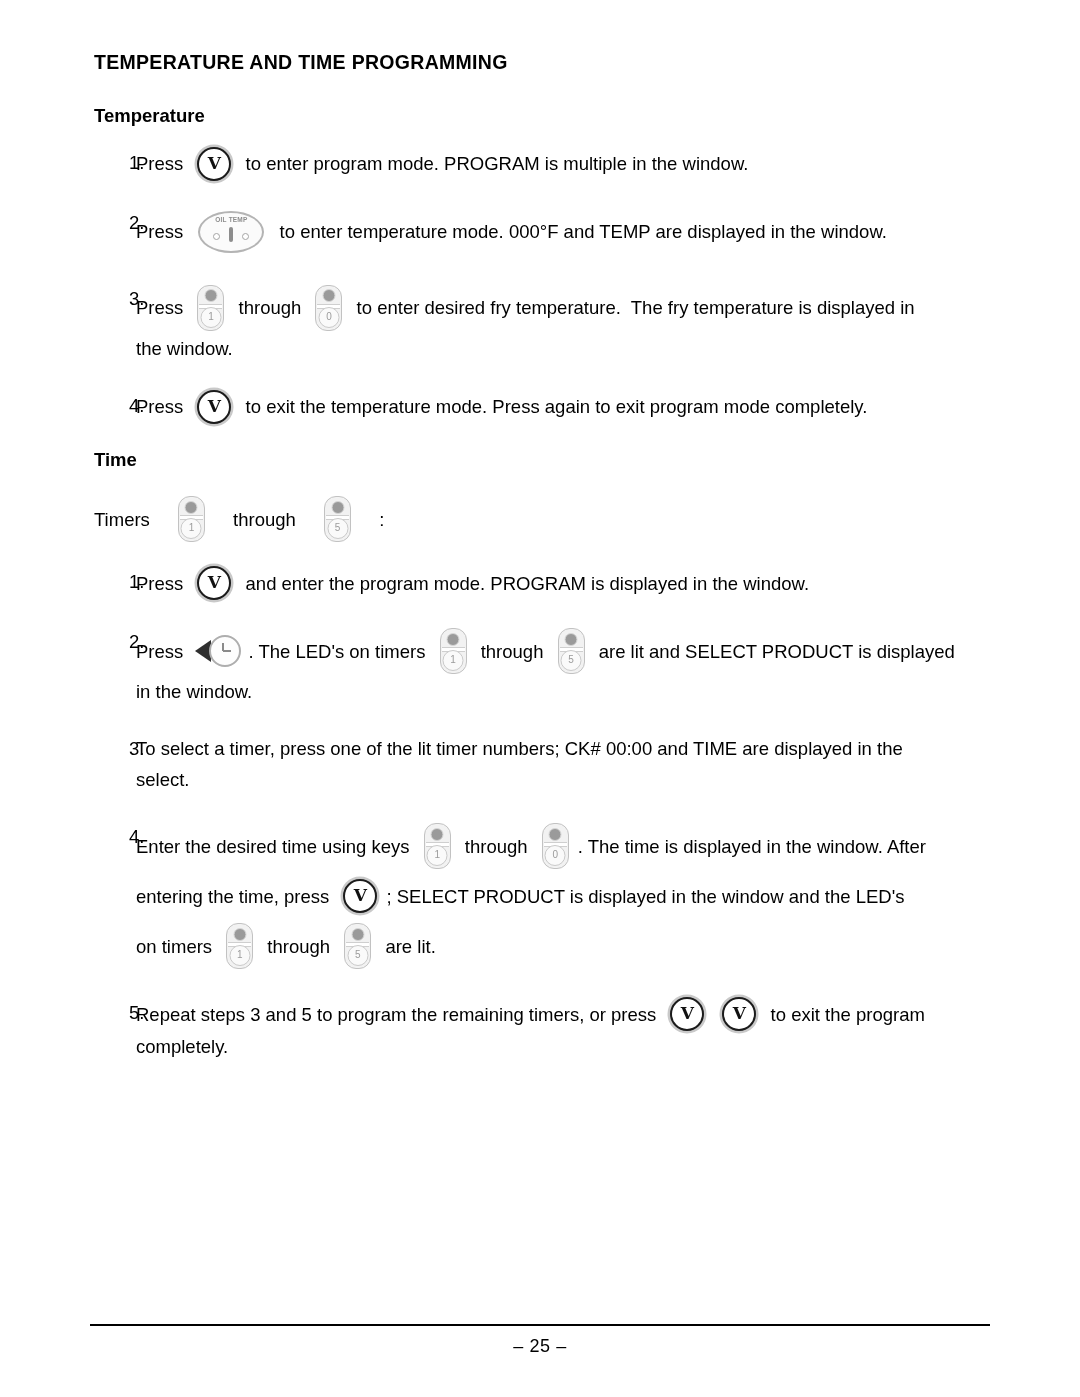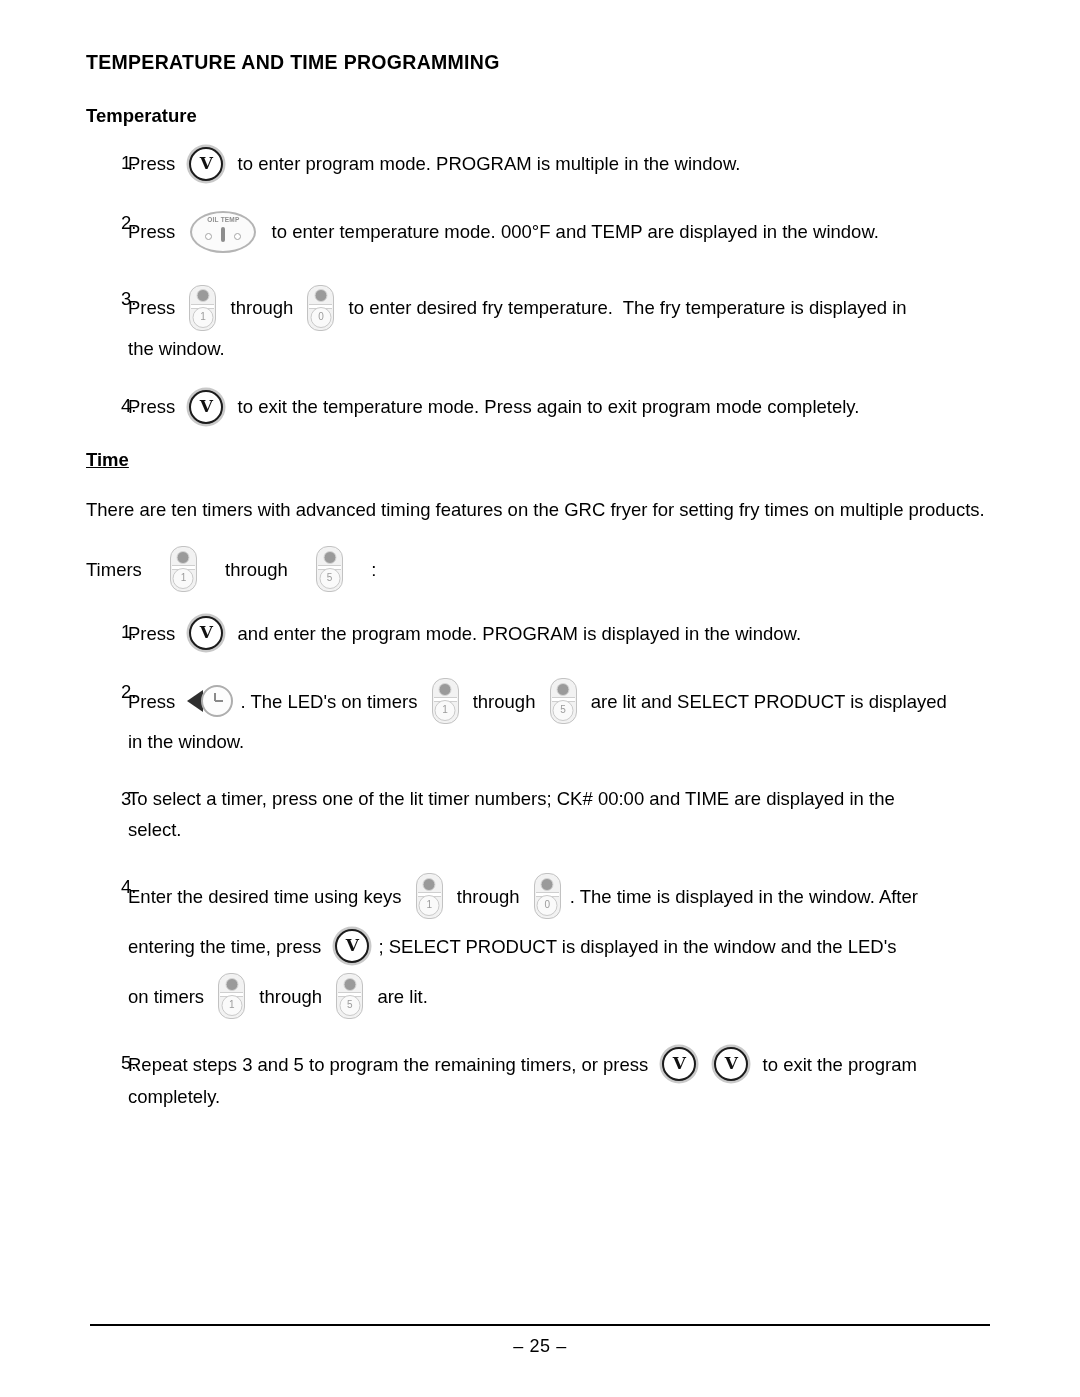--- a/index.html
+++ b/index.html
@@ -17,42 +17,41 @@
   }
   .page {
     position: absolute;
     left: 0; top: 0;
     width: 1080px;
     height: 1397px;
     padding: 0;
   }
   .content {
     position: absolute;
-    left: 86px;
+    left: 94px;
     top: 52px;
     width: 905px;
   }
 
   h1.doc-title {
     font-size: 19.5px;
     font-weight: bold;
     letter-spacing: 0.3px;
     margin: 0 0 33px 0;
     line-height: 1.1;
   }
   h2.section-title {
     font-size: 18.5px;
     font-weight: bold;
     margin: 0 0 20px 0;
     line-height: 1.1;
   }
   h2.section-title.time-head {
     margin-top: 24px;
     margin-bottom: 26px;
-    text-decoration: underline;
   }
 
   p.para {
     font-size: 18.5px;
     line-height: 28px;
     margin: 0 0 22px 0;
   }
 
   ol.steps {
     list-style: none;
@@ -353,21 +352,20 @@
             </span>
             <span class="tx"> to exit the temperature mode. Press again to exit program mode completely.</span>
           </span>
         </span>
       </li>
 
     </ol>
 
     <h2 class="section-title time-head">Time</h2>
 
-    <p class="para">There are ten timers with advanced timing features on the GRC fryer for setting fry times on multiple products.</p>
 
     <div class="timers-line">
       <span class="tx">Timers </span>
       <span class="ico key-btn">
         <span class="led"></span>
         <span class="notch"></span>
         <span class="digit">1</span>
       </span>
       <span class="tx"> through </span>
       <span class="ico key-btn">

